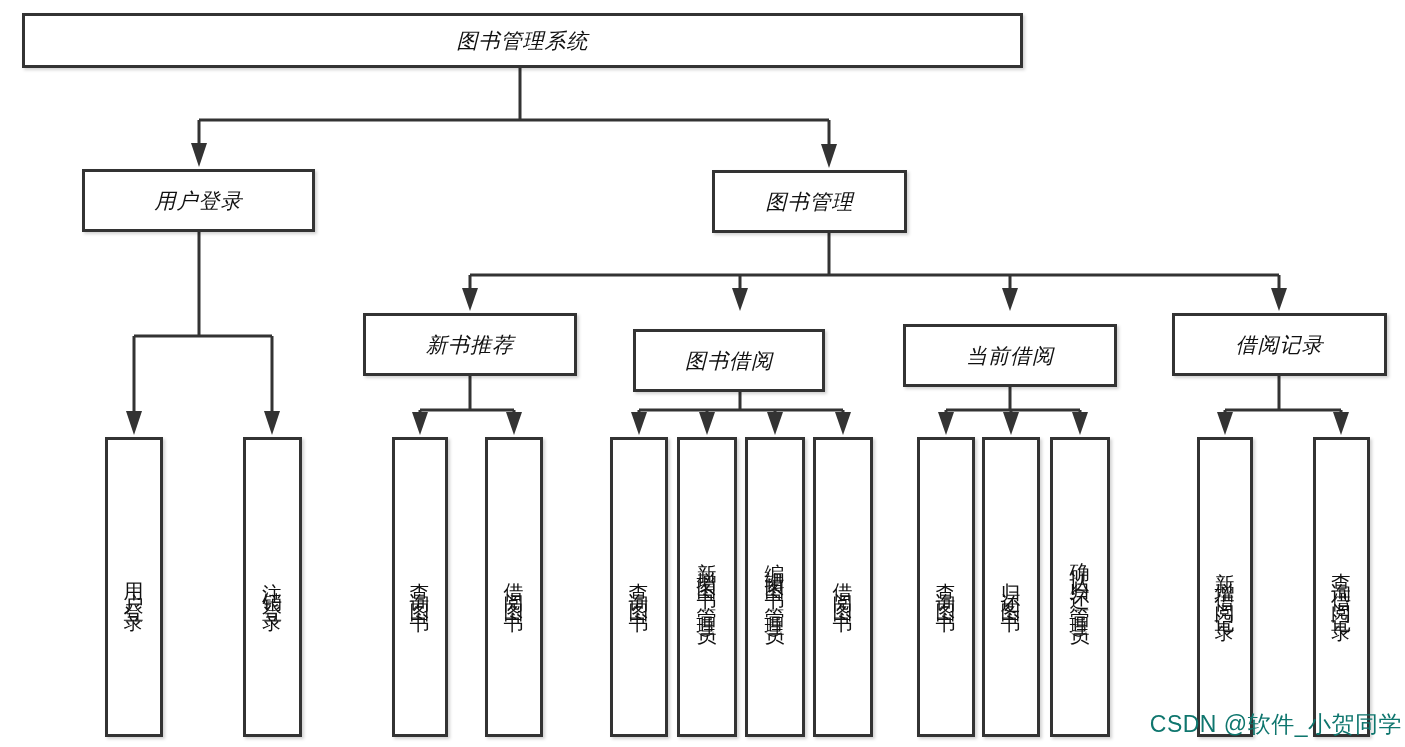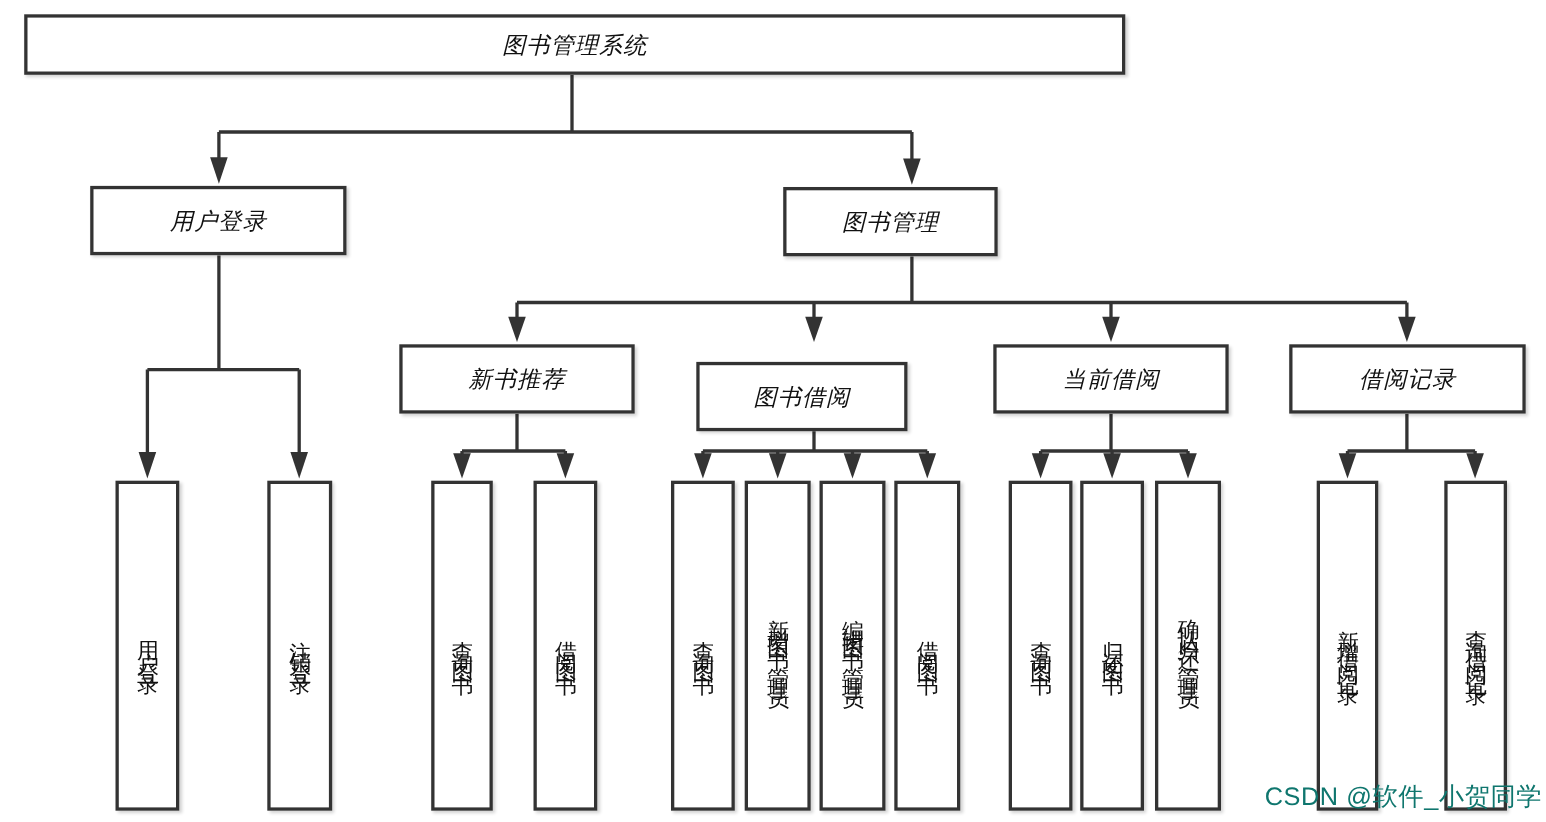--- a/index.html
+++ b/index.html
@@ -98,21 +98,21 @@
     </g>
   </svg>
 
   <div class="box root h-label">图书管理系统</div>
 
   <div class="box lvl2 h-label" style="left:82px;top:169px;width:233px;">用户登录</div>
   <div class="box lvl2 h-label" style="left:712px;top:170px;width:195px;">图书管理</div>
 
   <div class="box lvl3 h-label" style="left:363px;top:313px;width:214px;text-align:right;">新书推荐</div>
   <div class="box lvl3 h-label" style="left:633px;top:329px;width:192px;">图书借阅</div>
-  <div class="box lvl3 h-label" style="left:903px;top:313px;width:214px;">当前借阅</div>
+  <div class="box lvl3 h-label" style="left:903px;top:324px;width:214px;">当前借阅</div>
   <div class="box lvl3 h-label" style="left:1172px;top:313px;width:215px;">借阅记录</div>
 
   <div class="box leaf" style="left:105px;width:58px;">
     <span class="vt">用户登录</span>
   </div>
   <div class="box leaf" style="left:243px;width:59px;">
     <span class="vt">注销登录</span>
   </div>
 
   <div class="box leaf" style="left:392px;width:56px;">

